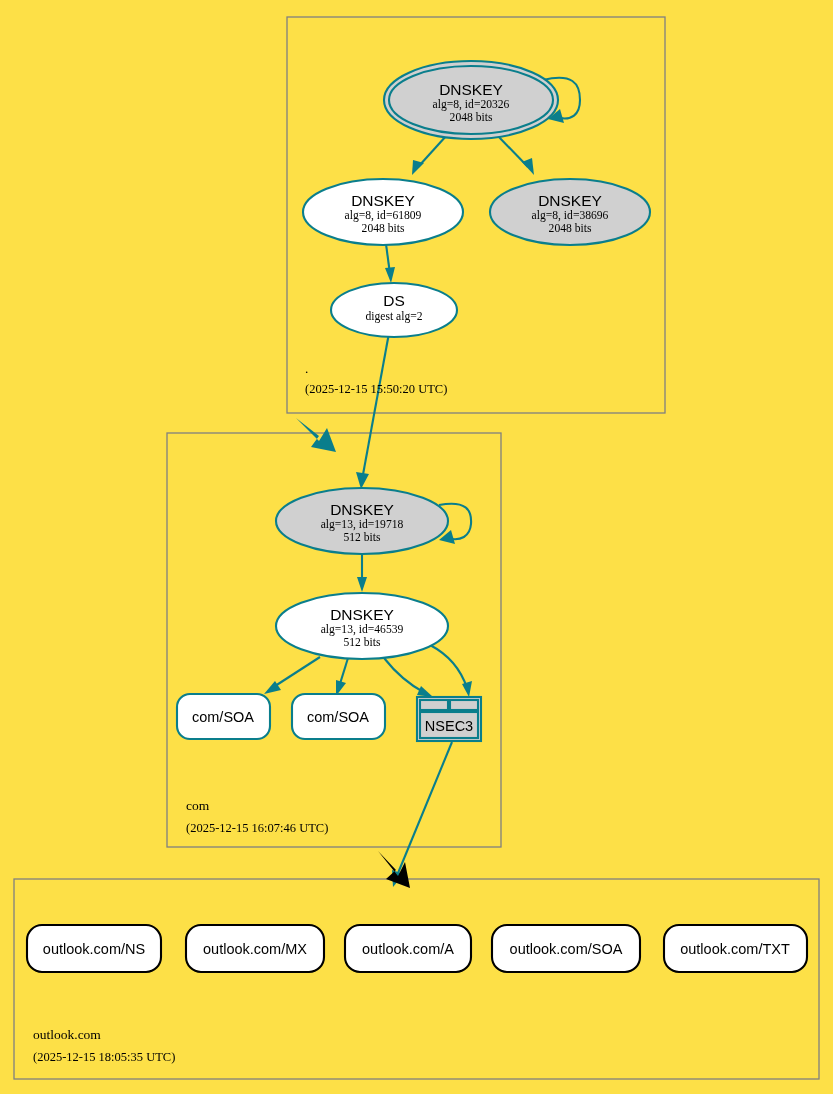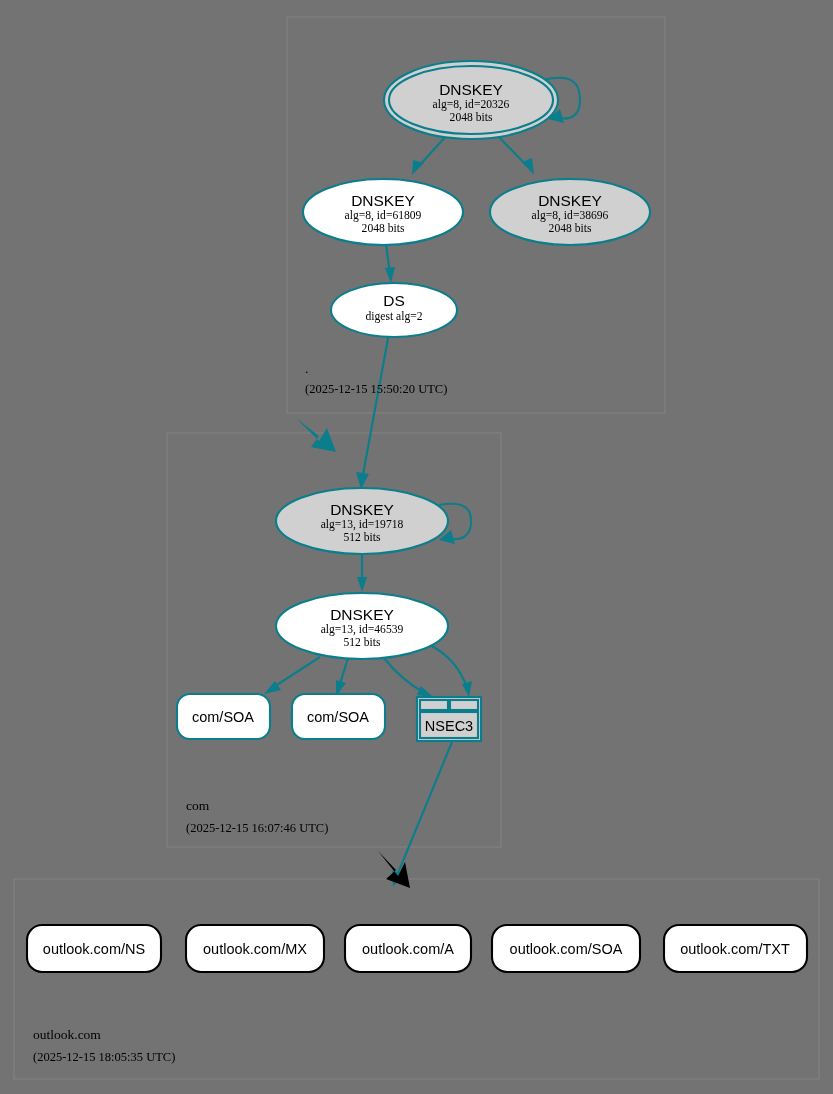--- a/index.html
+++ b/index.html
@@ -7,21 +7,21 @@
     padding: 0;
     background: #ffffff;
   }
   body {
     font-family: "Liberation Serif", serif;
   }
   #canvas {
     position: relative;
     width: 833px;
     height: 1094px;
-    background: #737373;
+    background: #fde047;
     overflow: hidden;
   }
   #graph-svg {
     position: absolute;
     left: 0;
     top: 0;
     width: 833px;
     height: 1094px;
   }
   .zone-box {

